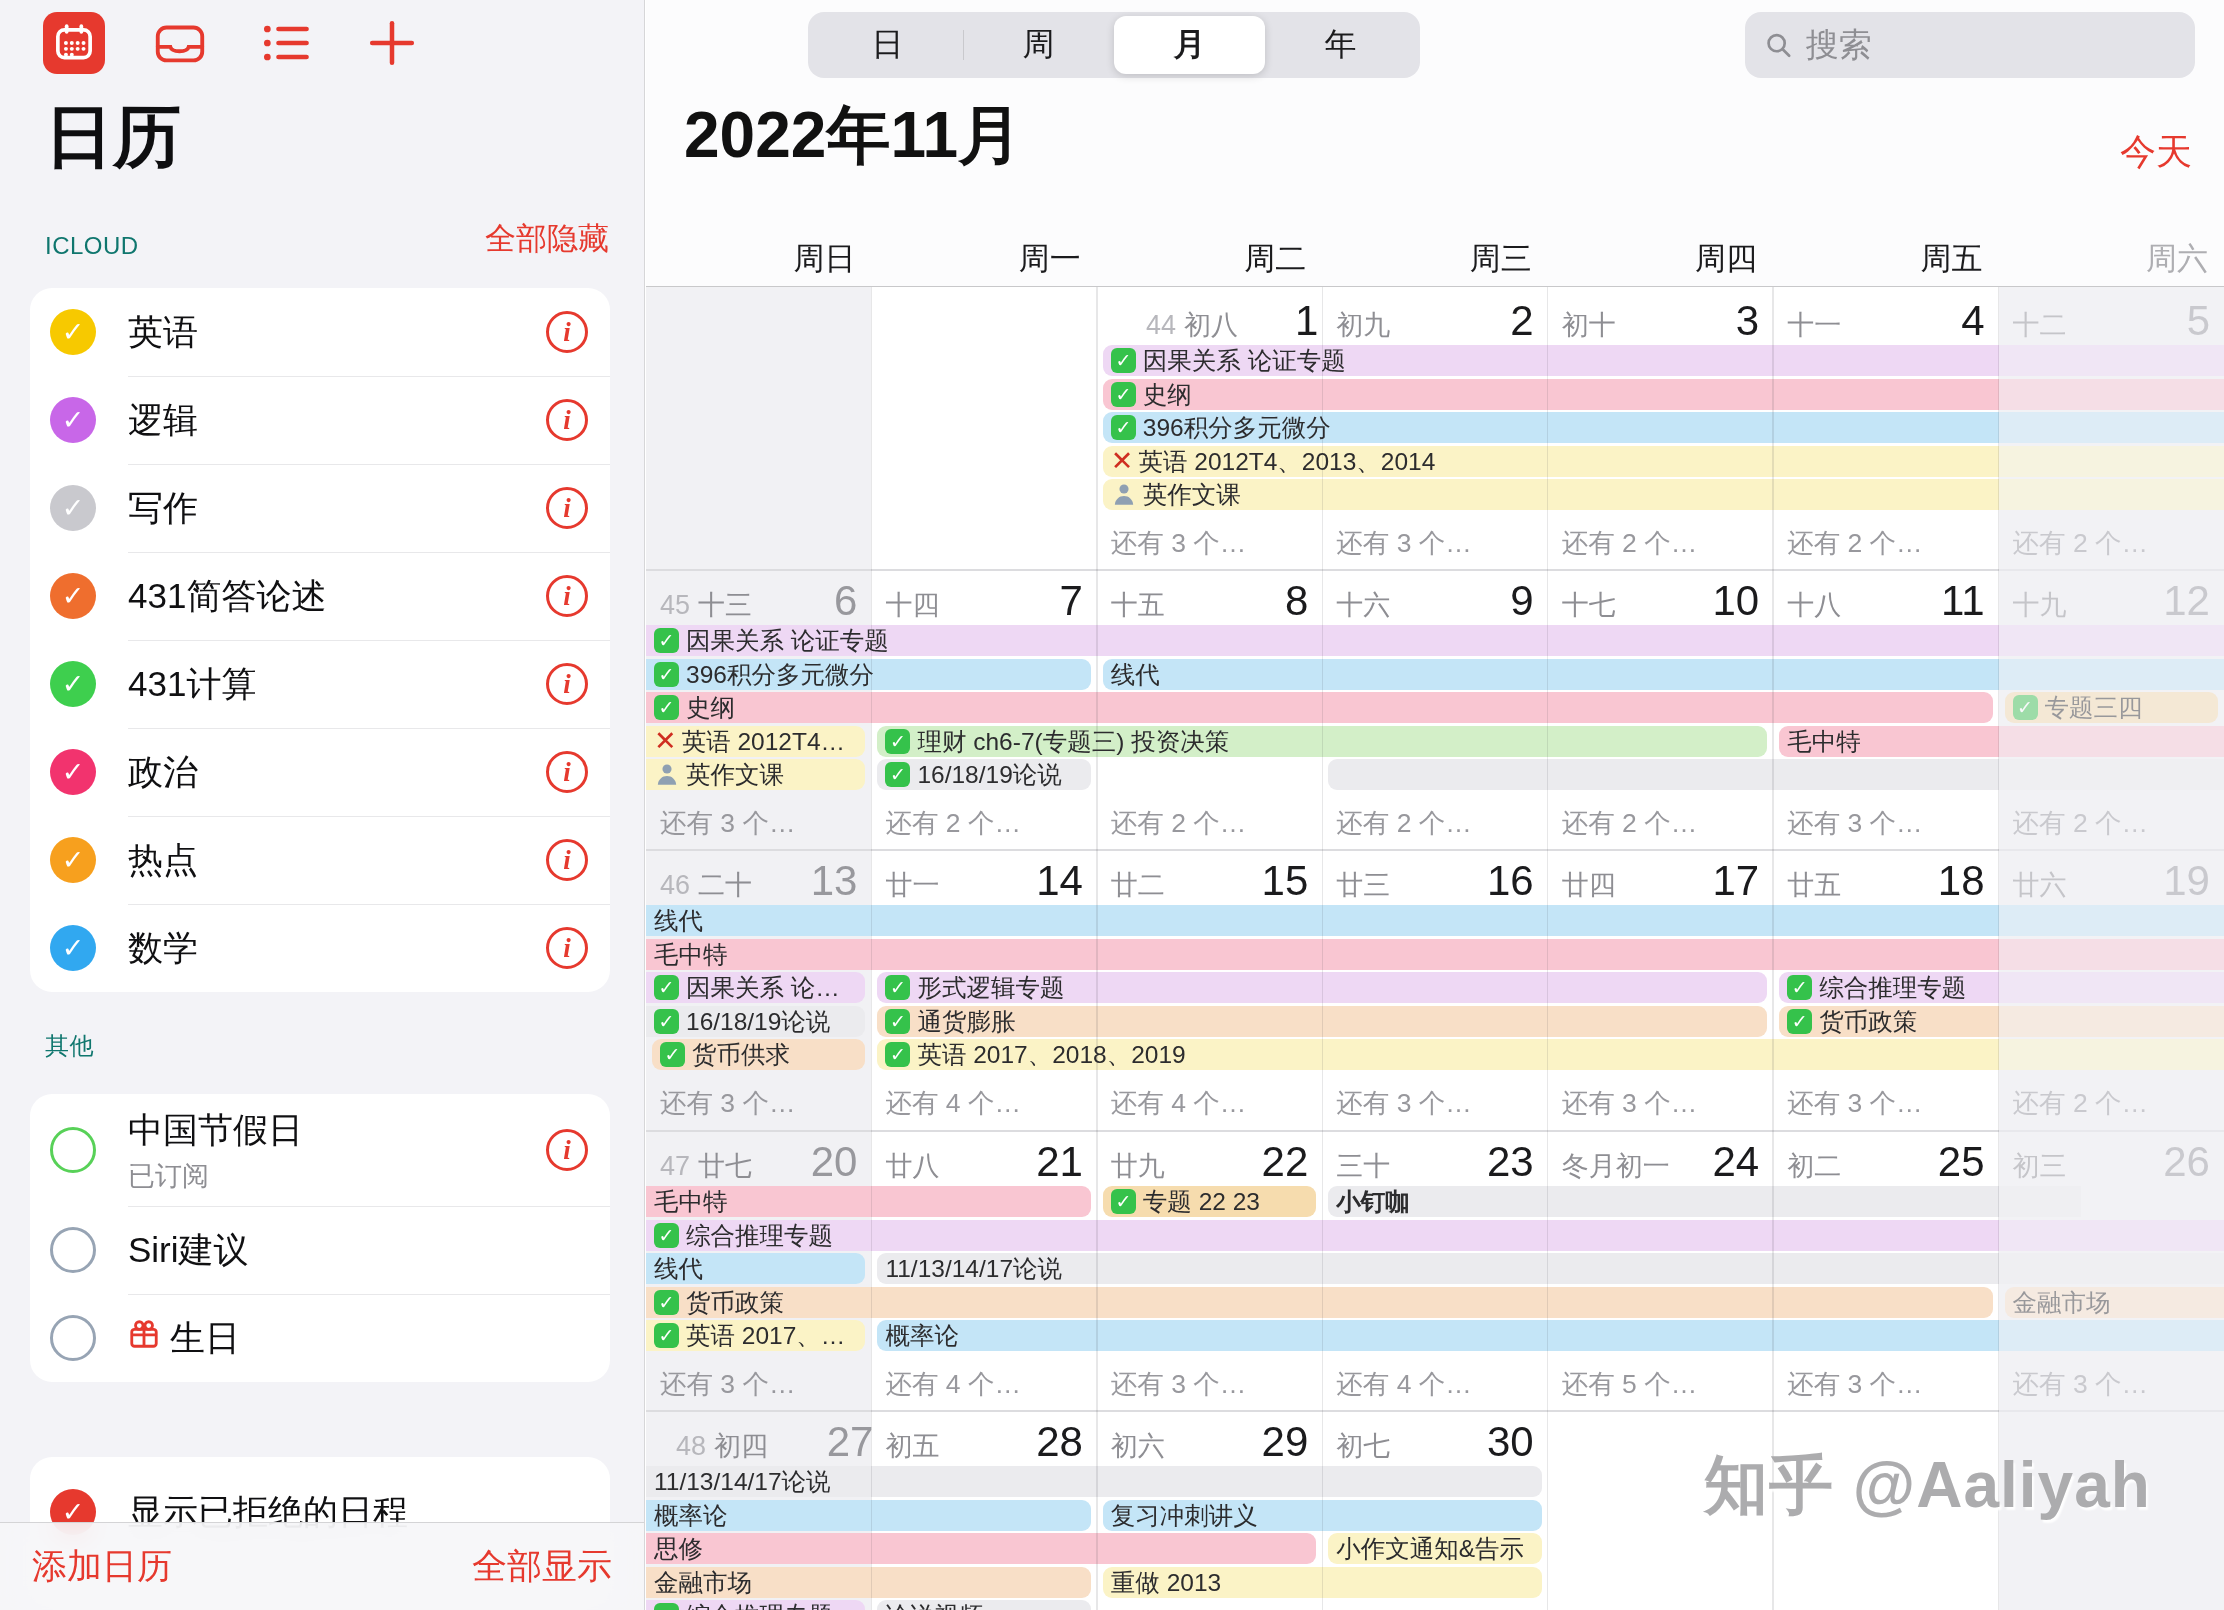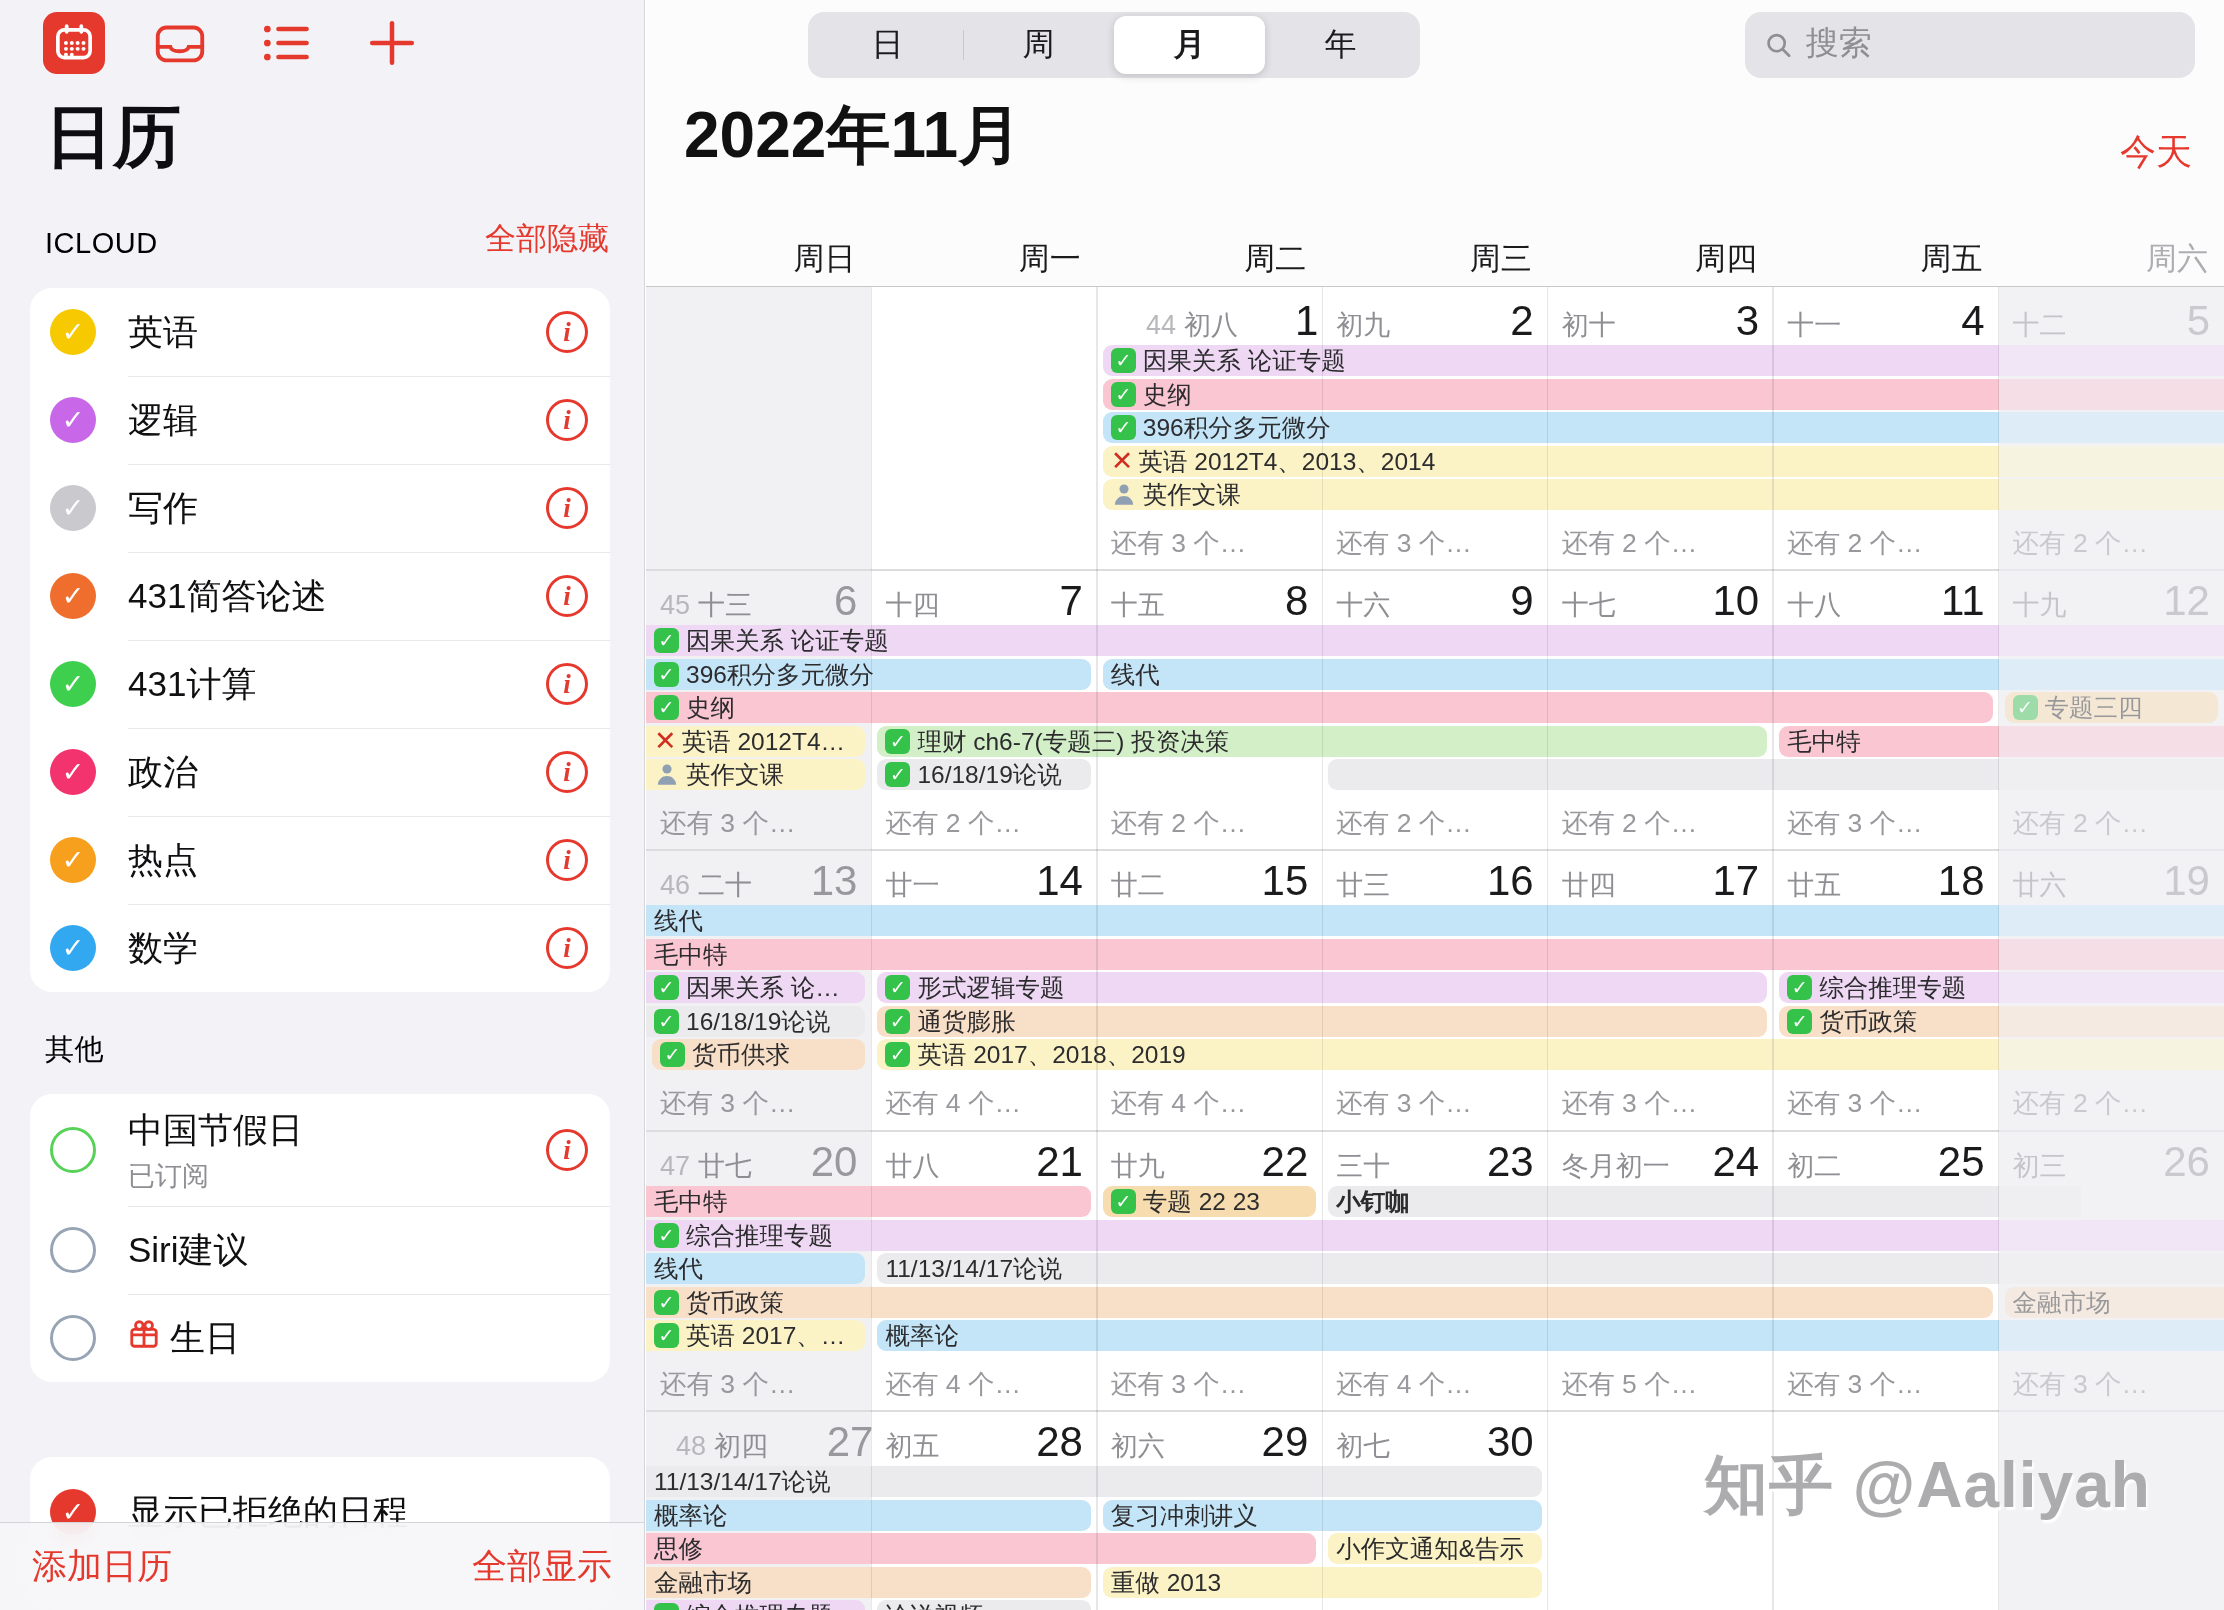--- a/index.html
+++ b/index.html
@@ -6,21 +6,21 @@
   #app{position:relative;width:2224px;height:1610px;overflow:hidden;background:#fff;
        font-family:"Liberation Sans","DejaVu Sans",sans-serif;-webkit-font-smoothing:antialiased;}
   
   #sidebar{position:absolute;left:0;top:0;width:645px;height:1610px;background:#f3f3f7;
            border-right:1.5px solid #d6d6d8;box-sizing:border-box;}
   .sb-toolbar{position:absolute;left:43px;top:8px;height:70px;display:flex;align-items:center;gap:44px;}
   .tb-icon{width:62px;height:62px;display:flex;align-items:center;justify-content:center;cursor:pointer;}
   .appicon{background:#e6392e;border-radius:14px;}
   .sb-title{position:absolute;left:45px;top:92px;font-size:68px;font-weight:700;color:#0e0e10;margin:0;}
   .sb-sec{position:absolute;left:45px;right:35px;display:flex;justify-content:space-between;align-items:flex-end;}
-  .sec-label{font-size:29px;color:#000000;letter-spacing:.5px;}
+  .sec-label{font-size:24px;color:#0f766e;letter-spacing:.5px;}
   .sec-action{font-size:31px;color:#e6392e;}
   .sb-card{position:absolute;left:30px;width:580px;background:#fff;border-radius:22px;overflow:hidden;}
   .cal-row{position:relative;height:88px;display:flex;align-items:center;padding:0 22px 0 20px;box-sizing:border-box;}
   .cal-row.tall{height:112px;}
   .cal-row:not(:first-child)::before{content:"";position:absolute;left:98px;right:0;top:0;border-top:1.5px solid #e8e8ea;}
   .cal-check{flex:0 0 46px;width:46px;height:46px;border-radius:50%;display:flex;align-items:center;justify-content:center;
              color:#fff;font-size:27px;font-weight:700;}
   .cal-ring{flex:0 0 46px;width:46px;height:46px;border-radius:50%;border:3.5px solid #97a4b4;box-sizing:border-box;}
   .cal-texts{margin-left:32px;flex:1;min-width:0;display:flex;flex-direction:column;justify-content:center;}
   .cal-label{font-size:35px;color:#101012;display:flex;align-items:center;gap:10px;}
@@ -36,21 +36,21 @@
   #main{position:absolute;left:646px;top:0;width:1578px;height:1610px;background:#fcfcfd;}
   .segmented{position:absolute;left:162px;top:12px;width:612px;height:66px;background:#e3e3e8;border-radius:16px;
              display:flex;padding:4px;box-sizing:border-box;z-index:2;}
   .seg{flex:1;display:flex;align-items:center;justify-content:center;font-size:32px;color:#1b1b1d;
        position:relative;cursor:pointer;border-radius:12px;}
   .seg.sel{background:#fff;box-shadow:0 2px 8px rgba(0,0,0,.16);font-weight:600;}
   .seg.sep::before{content:"";position:absolute;left:0;top:14px;bottom:14px;border-left:1.5px solid #c9c9cd;}
   .searchbox{position:absolute;left:1099px;top:12px;width:450px;height:66px;background:#e3e3e8;border-radius:16px;
              display:flex;align-items:center;padding:0 20px;box-sizing:border-box;gap:12px;}
   .searchbox input{border:0;background:transparent;outline:none;font-size:33px;color:#636366;width:100%;
-                   font-family:Liberation Mono, monospace;}
+                   font-family:Liberation Sans, sans-serif;}
   .searchbox input::placeholder{color:#8e8e93;opacity:1;}
   .month-title{position:absolute;left:38px;top:92px;font-size:64px;font-weight:600;color:#111;margin:0;}
   .today-btn{position:absolute;right:32px;top:128px;font-size:36px;color:#e6392e;cursor:pointer;}
   .weekday-row{position:absolute;left:0;top:224px;width:1578px;height:63px;display:flex;
                border-bottom:1.5px solid #c8c8ca;box-sizing:border-box;background:#fcfcfd;}
   .wd{width:225.43px;text-align:right;padding:14px 16px 0 0;box-sizing:border-box;font-size:31px;
       font-weight:500;color:#1b1b1d;}
   .wd.dim{color:#aeaeb2;}
   
   #grid{position:absolute;left:0;top:287px;width:1578px;height:1323px;background:#fff;overflow:hidden;}

